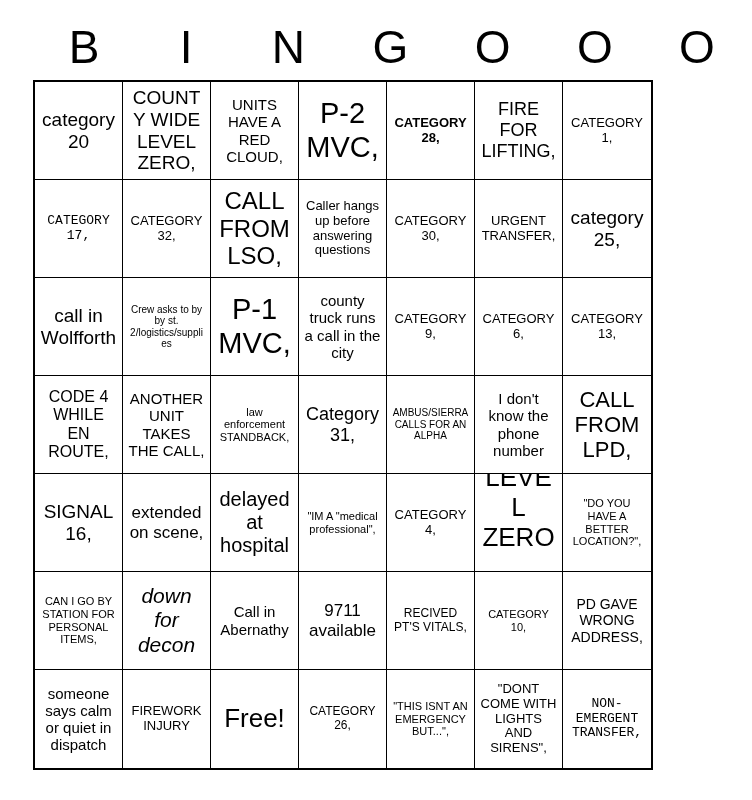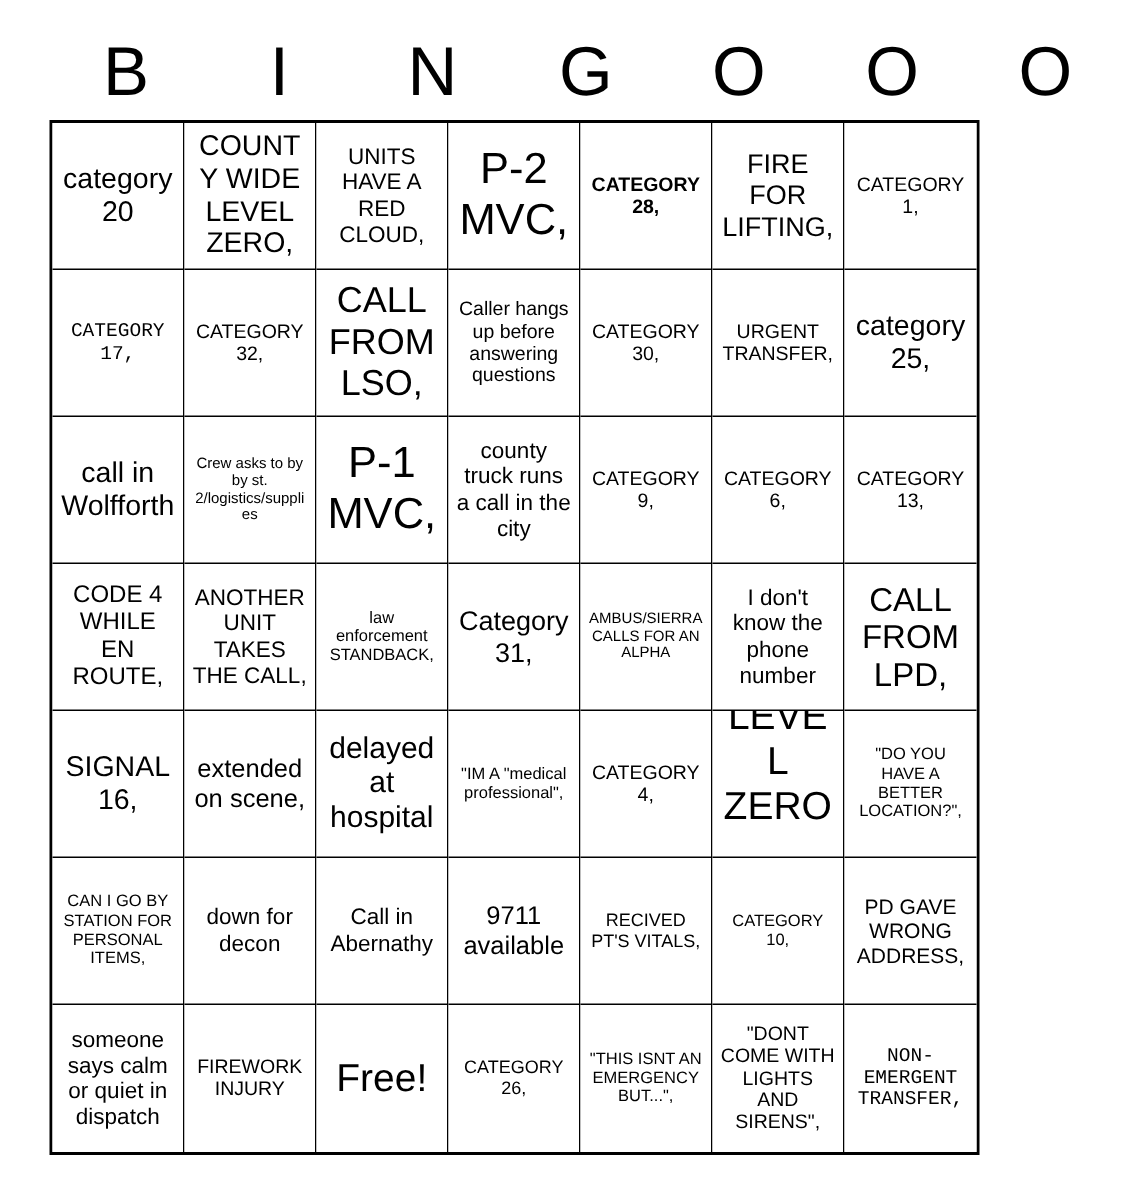--- a/index.html
+++ b/index.html
@@ -185,21 +185,21 @@
       <div class="cell">
         <span class="cell-text" style="font-size: 26px;">LEVEL ZERO,</span>
       </div>
       <div class="cell">
         <span class="cell-text" style="font-size: 11px;">"DO YOU HAVE A BETTER LOCATION?",</span>
       </div>
       <div class="cell">
         <span class="cell-text" style="font-size: 11px;">CAN I GO BY STATION FOR PERSONAL ITEMS,</span>
       </div>
       <div class="cell">
-        <span class="cell-text" style="font-size: 15px;">down for decon</span>
+        <span class="cell-text" style="font-size: 21px; font-style: italic;">down for decon</span>
       </div>
       <div class="cell">
         <span class="cell-text" style="font-size: 15px;">Call in Abernathy</span>
       </div>
       <div class="cell">
         <span class="cell-text" style="font-size: 17px;">9711 available</span>
       </div>
       <div class="cell">
         <span class="cell-text" style="font-size: 12px;">RECIVED PT'S VITALS,</span>
       </div>

